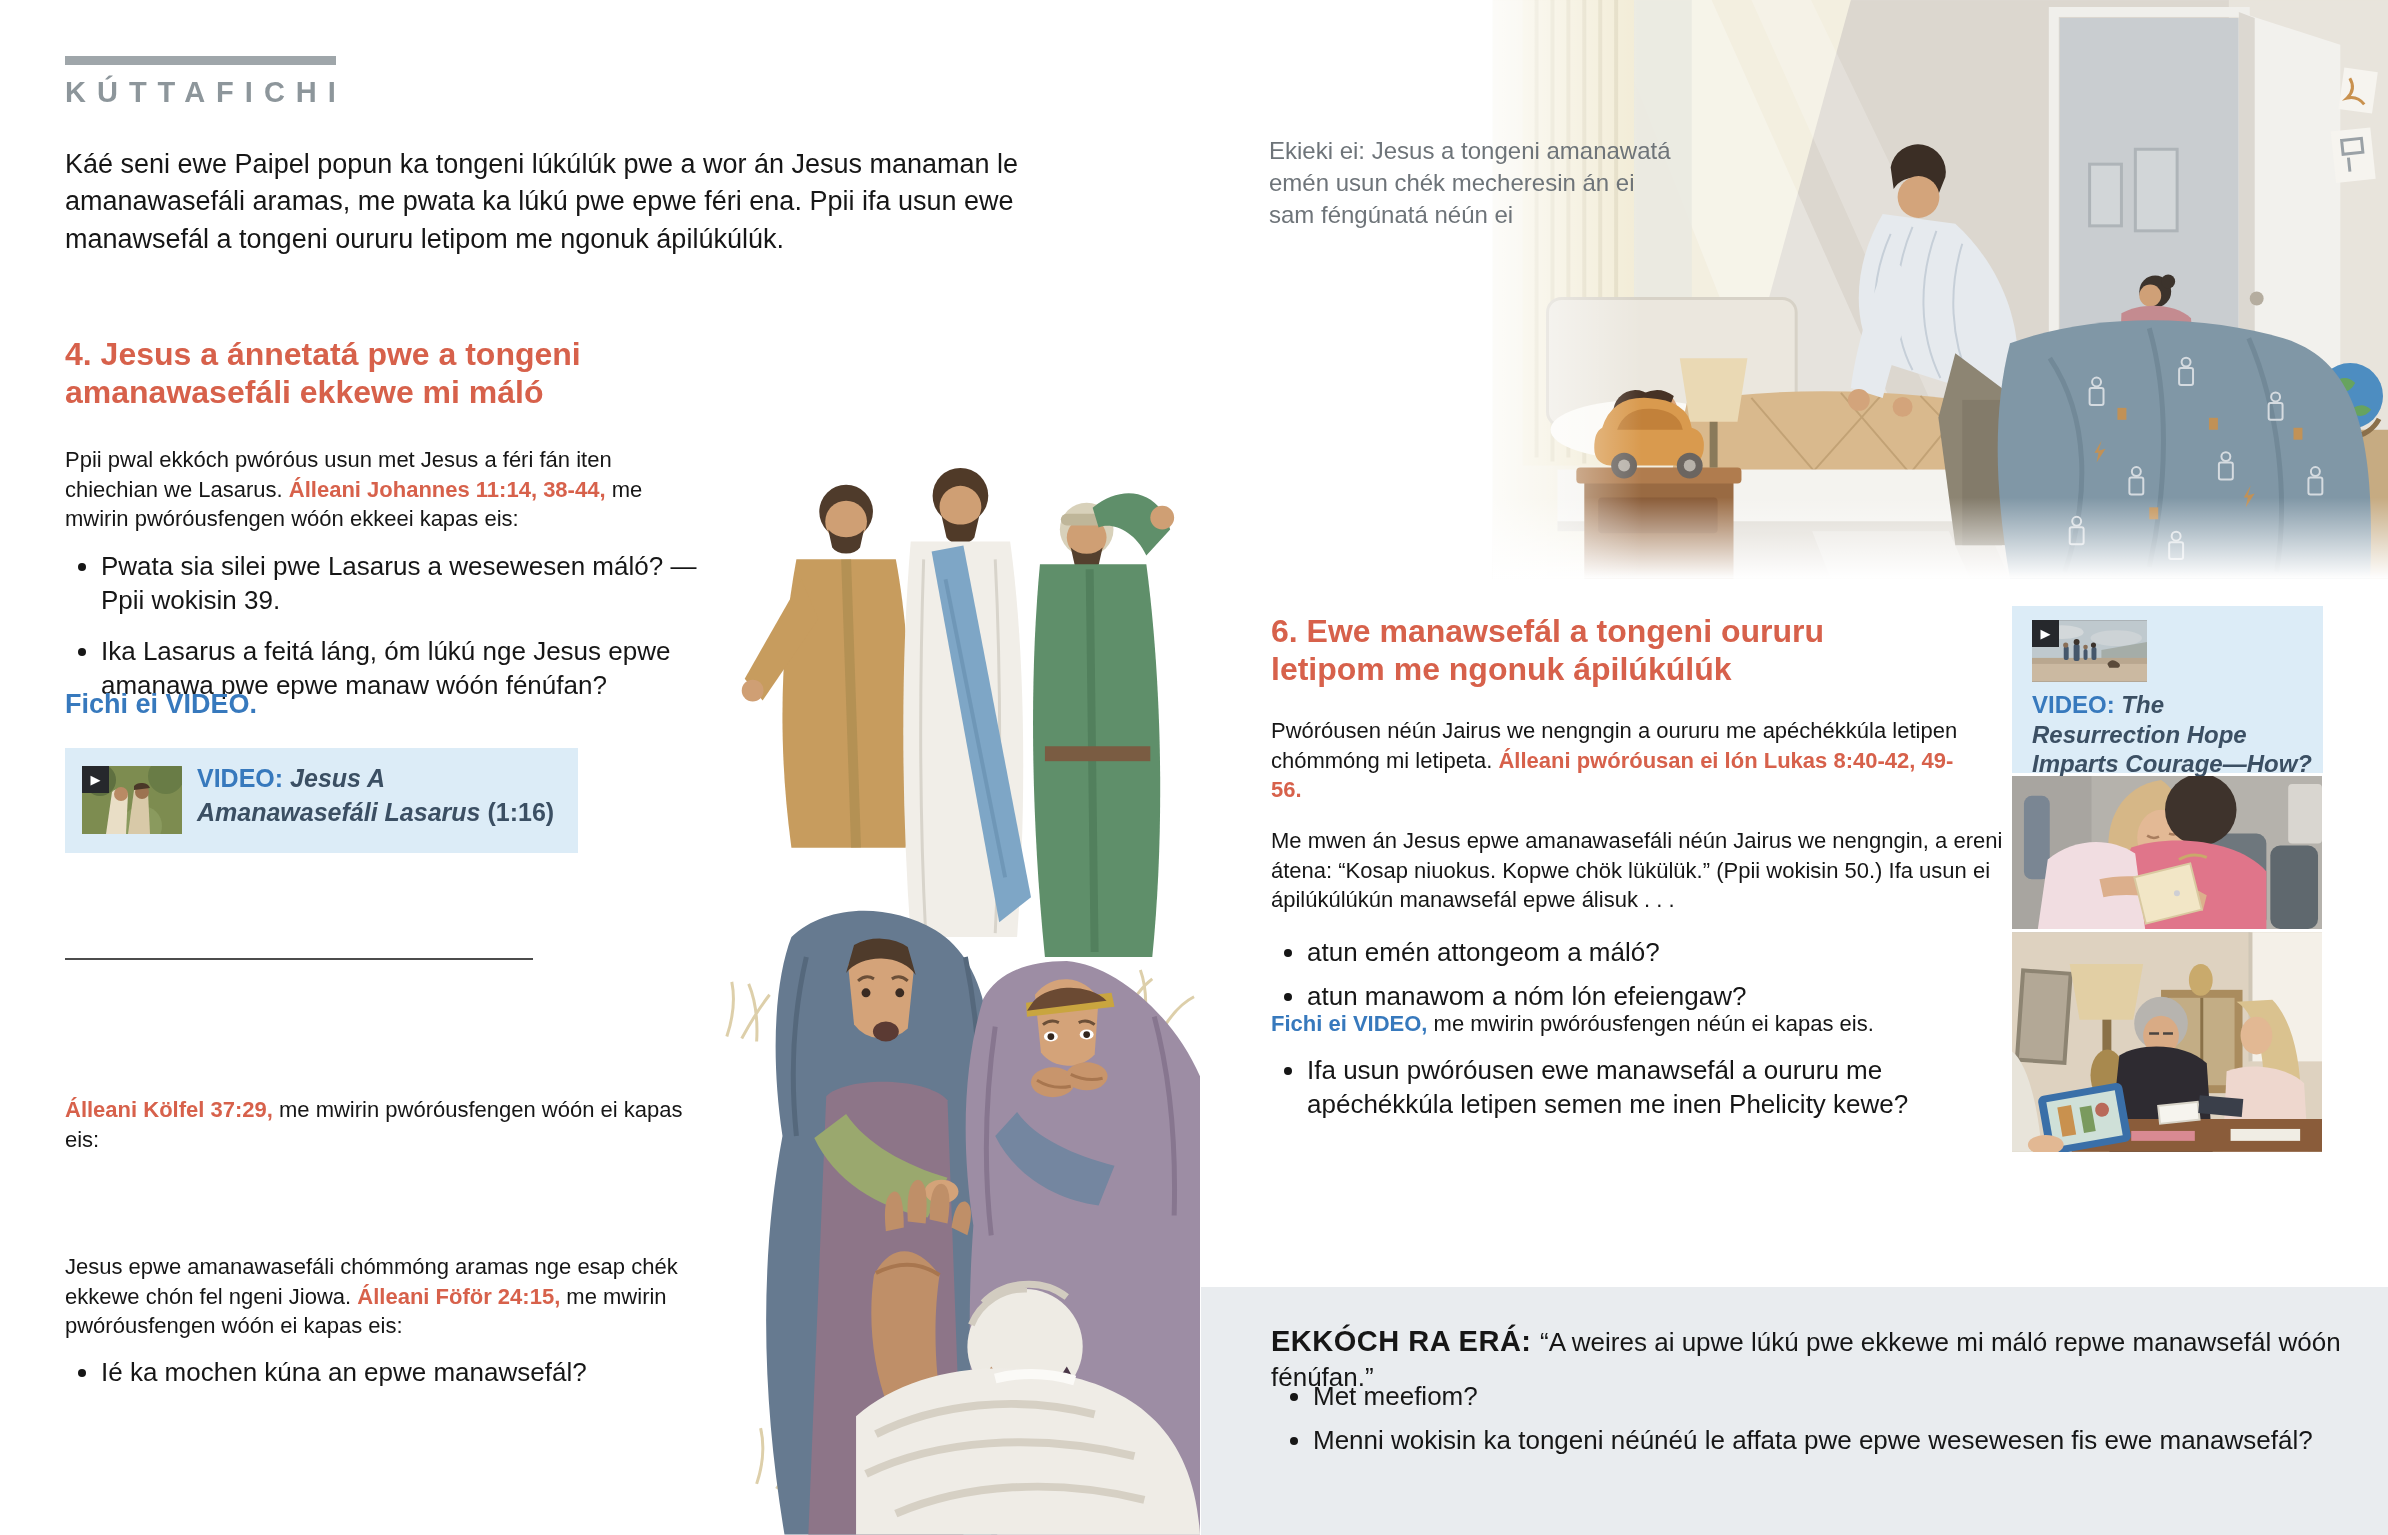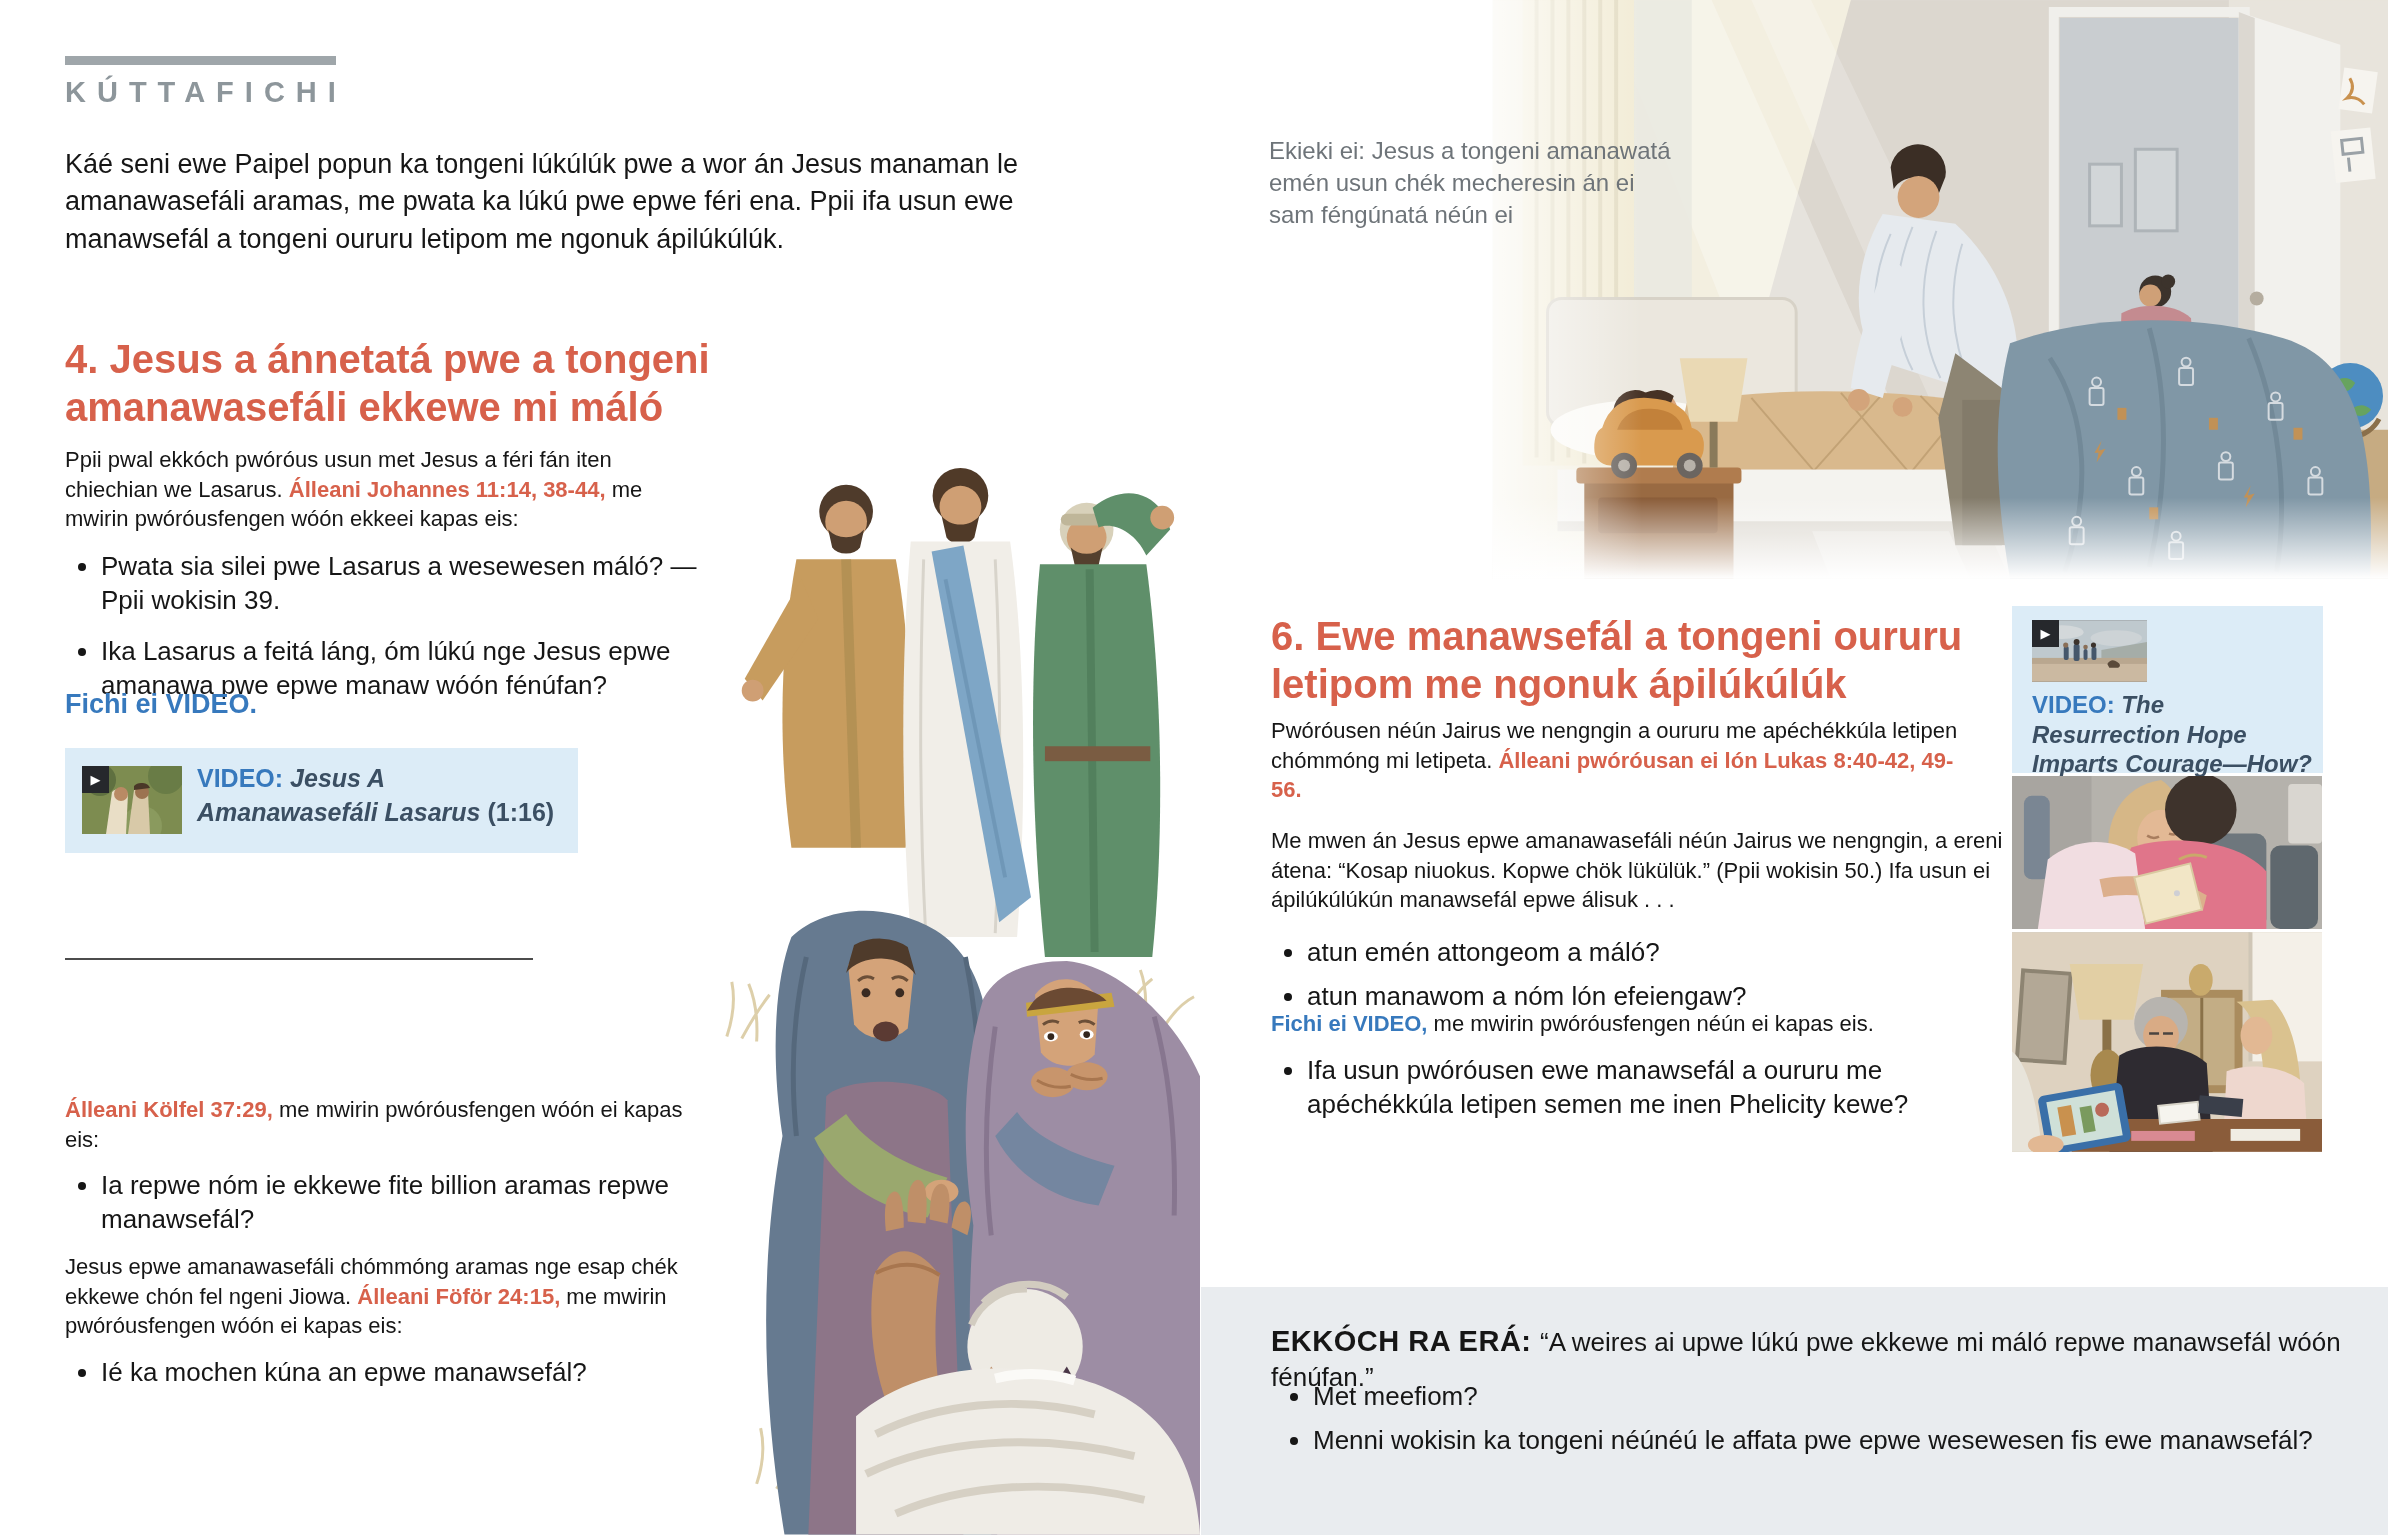--- a/index.html
+++ b/index.html
@@ -7,21 +7,21 @@
   .page{position:relative;width:2388px;height:1535px;background:#ffffff;overflow:hidden;
         font-family:"Liberation Sans",sans-serif;color:#161616}
   .abs{position:absolute}
 
   
   .kicker-bar{background:#9fa6aa}
   .kicker{font-size:29px;font-weight:bold;letter-spacing:11px;color:#8d969b}
 
   .intro{font-size:27px;line-height:1.38;white-space:pre-line}
 
-  .h-sec{font-size:40px;line-height:1.2;font-weight:bold;color:var(--accent);white-space:pre-line}
+  .h-sec{font-size:32px;line-height:1.2;font-weight:bold;color:var(--accent);white-space:pre-line}
   .body-t{font-size:22px;line-height:1.35}
   .ref{color:var(--accent);font-weight:bold;cursor:pointer}
   .link{color:var(--link);font-weight:bold;cursor:pointer}
 
   ul.bullets{list-style:disc;padding-left:36px}
   ul.bullets li{font-size:26px;line-height:1.32;margin-bottom:16px}
   ul.bullets.tight li{margin-bottom:10px}
 
   .cta{font-size:27px;font-weight:bold;color:var(--link);cursor:pointer}
 
@@ -336,23 +336,20 @@
       <span class="play sm">▶</span>
     </div>
     <div class="abs vcap vcap-l" style="left:132px;top:14px;width:363px"><span class="vlabel">VIDEO: </span><span class="vtitle">Jesus A Amanawasefáli Lasarus</span><span> (1:16)</span></div>
   </div>
 
   <div class="abs divider" style="left:65px;top:958px;width:468px"></div>
 
 
   <div class="abs body-t" style="left:65px;top:1095px;width:622px"><span class="ref">Álleani Kölfel 37:29,</span><span> me mwirin pwóróusfengen wóón ei kapas eis:</span></div>
 
-  <ul class="abs bullets" style="left:65px;top:1168px;width:622px">
-      <li>Ia repwe nóm ie ekkewe fite billion aramas repwe manawsefál?</li>
-    </ul>
 
   <div class="abs body-t" style="left:65px;top:1252px;width:645px"><span>Jesus epwe amanawasefáli chómmóng aramas nge esap chék ekkewe chón fel ngeni Jiowa. </span><span class="ref">Álleani Föför 24:15,</span><span> me mwirin pwóróusfengen wóón ei kapas eis:</span></div>
 
   <ul class="abs bullets" style="left:65px;top:1355px;width:622px">
       <li>Ié ka mochen kúna an epwe manawsefál?</li>
     </ul>
 
   <div class="abs h-sec" style="left:1271px;top:612px;width:726px">6. Ewe manawsefál a tongeni oururu
 letipom me ngonuk ápilúkúlúk</div>
 

